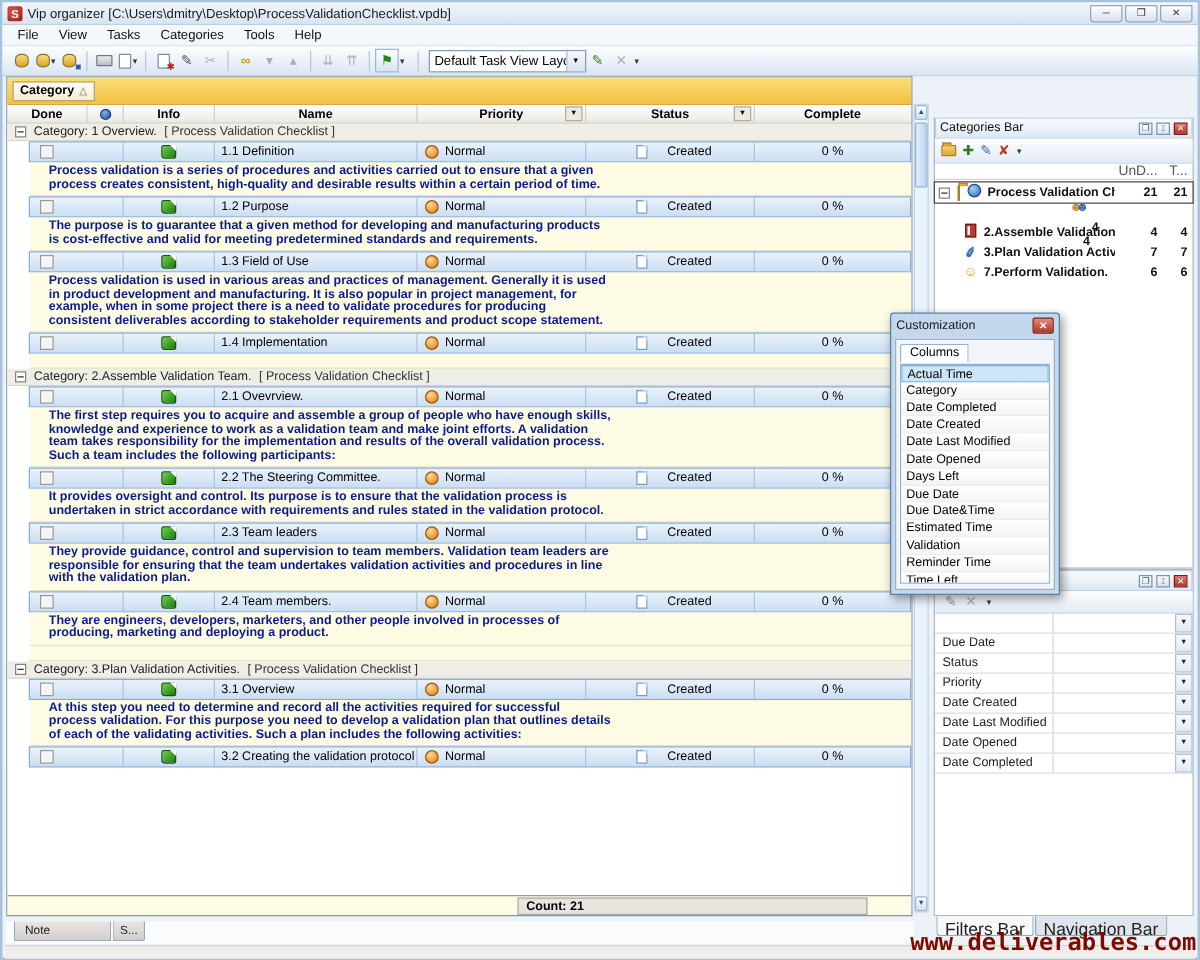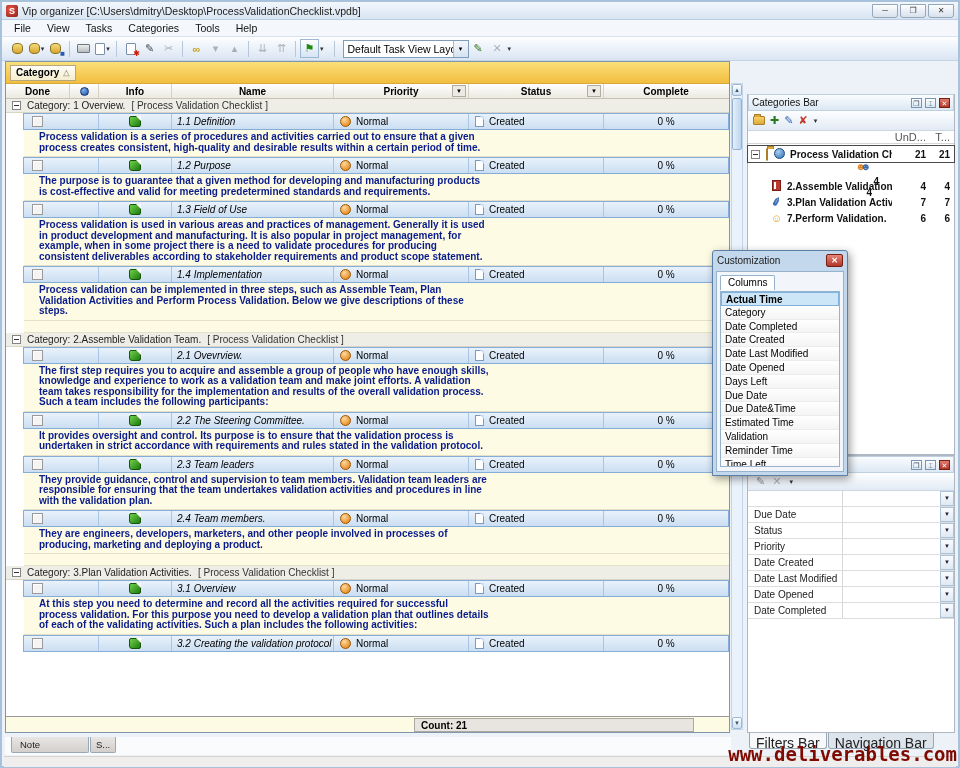--- a/index.html
+++ b/index.html
@@ -45,23 +45,23 @@
   .g-row { height:14px; background:#EFEEE6; border-bottom:1px solid #D8D5C8; display:flex; align-items:center; font-size:10px; color:#222; gap:6px; padding-left:6px; }
   .expand-box { width:9px; height:9px; background:#fff; border:1px solid #848484; position:relative; flex:none; }
   .expand-box::before { content:""; position:absolute; left:1px; right:1px; top:3px; height:1px; background:#333; }
   .g-book { color:#333; }
   .t-row { display:flex; height:17px; }
   .t-gutter { width:18px; background:#fff; }
   .t-cells { display:flex; flex:1; background:linear-gradient(#E9F2FB,#CBDEF2); border:1px solid #86ADD8; }
   .cell { border-right:1px solid #A9C5E4; display:flex; align-items:center; font-size:10px; color:#000; }
   .c-done { width:75px; padding-left:8px; }
   .c-info { width:73px; justify-content:center; }
-  .c-name { width:162px; padding-left:5px;font-style:italic; }
+  .c-name { width:162px; padding-left:5px; }
   .c-prio { width:135px; padding-left:6px; gap:5px; }
-  .c-status { width:135px; padding-left:6px; gap:5px; }
+  .c-status { width:135px; padding-left:6px; gap:16px;justify-content:center; }
   .c-comp { width:124px; justify-content:center; border-right:none; }
   .checkbox { width:11px; height:11px; background:#F4F4F4; border:1px solid #9A9A9A; box-shadow:inset 1px 1px 0 #fff; }
   .note-ic { width:12px; height:11px; background:linear-gradient(135deg,#6FD14A,#1E7A10); border:1px solid #14550A; border-radius:2px 2px 2px 3px; position:relative; }
   .note-ic::after { content:""; position:absolute; right:-1px; top:-1px; border-style:solid; border-width:0 5px 5px 0; border-color:transparent #fff transparent transparent; }
   .prio-dot { width:11px; height:11px; border-radius:50%; background:radial-gradient(circle at 35% 30%, #FFD9A0, #E07800); border:1px solid #9C5700; flex:none; }
   .status-ic { width:9px; height:11px; background:#fff; border:1px solid #7A9AC0; position:relative; flex:none; }
   .status-ic::after { content:""; position:absolute; right:-1px; top:-1px; border-style:solid; border-width:0 4px 4px 0; border-color:transparent #CBDEF2 transparent transparent; }
   .n-row { display:flex; }
   .n-gutter { width:18px; background:#fff; }
   .n-body { flex:1; background:#FDFBE4; border-bottom:1px solid #E4E1C8; padding:2px 4px 3px 15px; }
@@ -127,21 +127,21 @@
 
   
   .dialog { position:absolute; left:710px; top:248px; width:136px; height:226px; background:#C3D8EC; border:1px solid #5C7FA6; border-radius:3px 3px 0 0; box-shadow:2px 3px 8px rgba(0,0,0,.4); z-index:50; }
   .dlg-title { height:18px; display:flex; align-items:center; padding:1px 4px; }
   .dlg-title-text { flex:1; font-size:10px; color:#1A1A1A; }
   .dlg-close { width:17px; height:13px; background:linear-gradient(#E8867A,#B03528); border:1px solid #7A1D12; border-radius:2px; color:#fff; font-size:8px; line-height:11px; text-align:center; font-weight:bold; }
   .dlg-body { position:absolute; left:3px; right:3px; top:20px; bottom:3px; background:#F2F6FA; border:1px solid #98B2CC; }
   .dlg-tab { display:inline-block; margin:2px 0 0 3px; background:#fff; border:1px solid #98B2CC; border-bottom:none; border-radius:2px 2px 0 0; font-size:10px; padding:1px 7px 2px; position:relative; z-index:2; }
   .dlg-list { position:absolute; left:3px; right:3px; top:19px; bottom:4px; background:#fff; border:1px solid #98B2CC; overflow:hidden; }
   .dlg-item { height:13.8px; font-size:10px; padding:1px 0 0 4px; border-bottom:1px solid #ECECEC; background:linear-gradient(#FFFFFF,#F4F4F4); white-space:nowrap; overflow:hidden; }
-  .dlg-item.selected { background:#CDE6F7; border:1px solid #7DB2E0;font-weight:bold; }
+  .dlg-item.selected { background:#CDE6F7; border:1px solid #7DB2E0; }
 
   
   .watermark { position:absolute; right:1px; bottom:1px; font-family:"DejaVu Sans Mono", monospace; font-weight:bold; font-size:19px; color:#7E0A00; letter-spacing:0px; z-index:60; }
 </style>
 </head>
 <body>
 
 <div class="window">
 
   <div class="titlebar">
@@ -353,26 +353,20 @@
             <div class="cell c-name">1.4 Implementation</div>
             <div class="cell c-prio">
               <span class="prio-dot"></span>
               <span>Normal</span>
             </div>
             <div class="cell c-status">
               <span class="status-ic"></span>
               <span>Created</span>
             </div>
             <div class="cell c-comp">0 %</div>
-          </div>
-        </div>
-        <div class="n-row">
-          <div class="n-gutter"></div>
-          <div class="n-body">
-            <div class="n-text">Process validation can be implemented in three steps, such as Assemble Team, Plan Validation Activities and Perform Process Validation. Below we give descriptions of these steps.</div>
           </div>
         </div>
         <div class="blank-row">
           <div class="n-gutter"></div>
           <div class="n-body"></div>
         </div>
         <div class="g-row">
           <span class="expand-box"></span>
           <span>Category: 2.Assemble Validation Team.</span>
           <span class="g-book">[ Process Validation Checklist ]</span>

